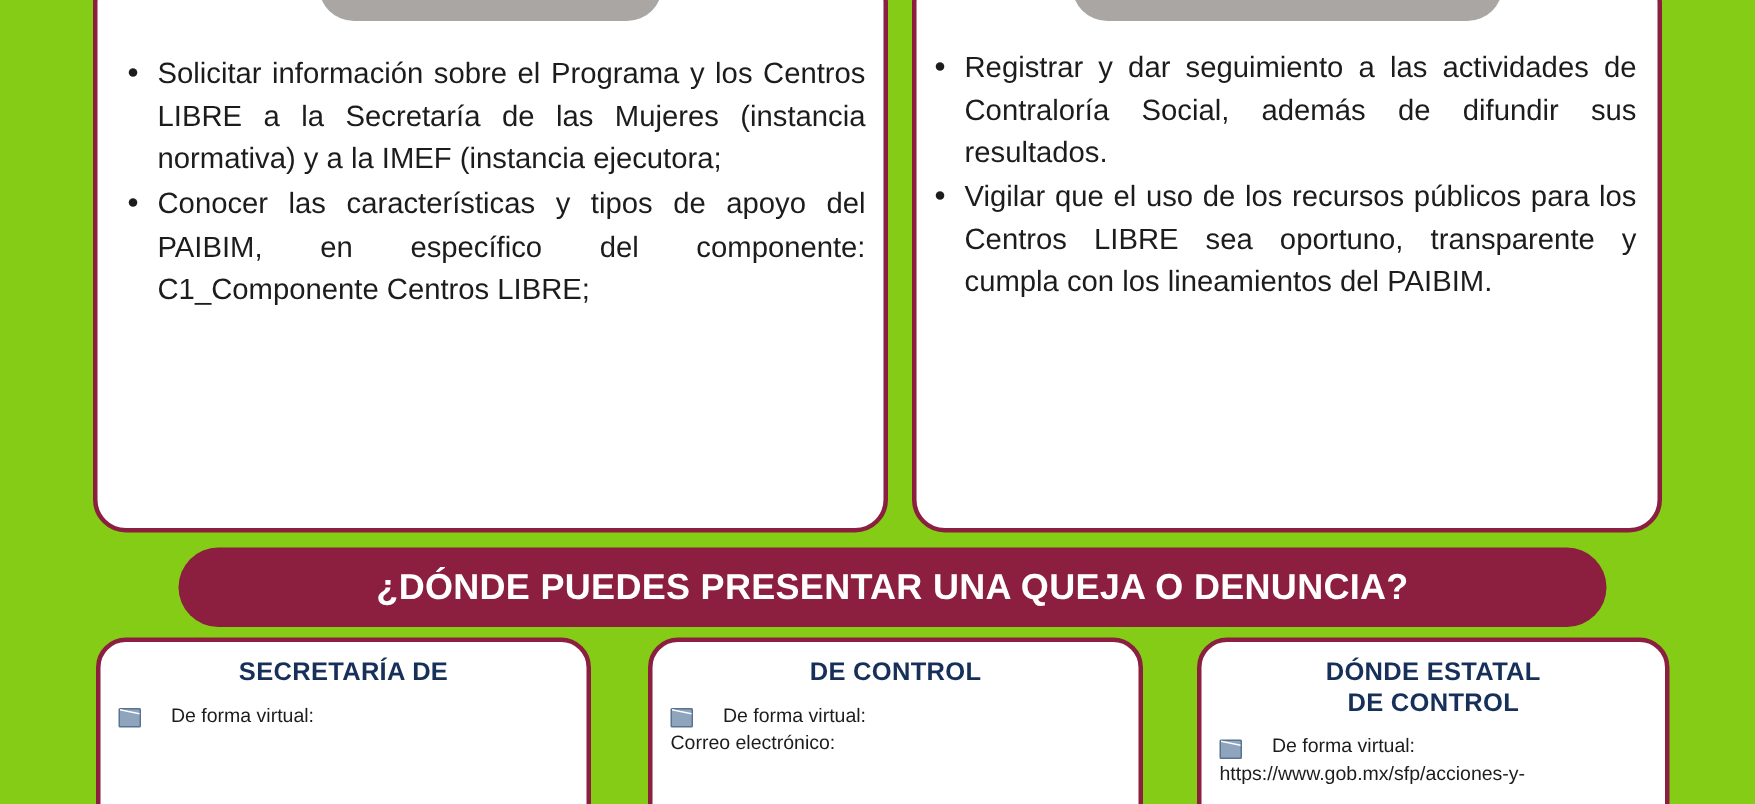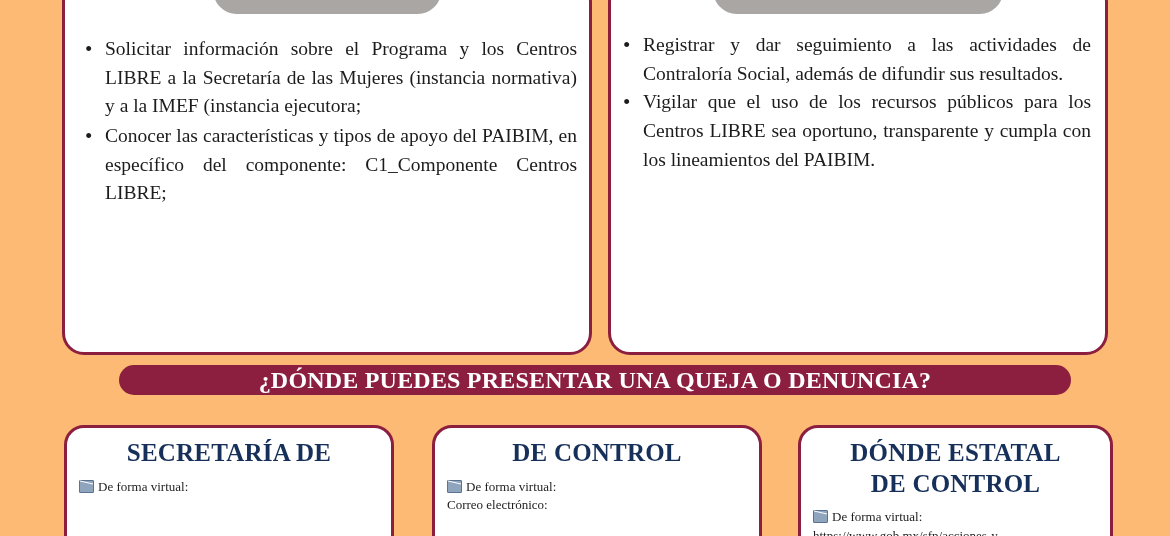--- a/index.html
+++ b/index.html
@@ -12,22 +12,21 @@
     height: 536px;
     font-family: "Liberation Sans", sans-serif;
     overflow: hidden;
     position: relative;
   }
 
   .page {
     position: relative;
     width: 1170px;
     height: 536px;
-    background: #fdba74;
-    font-family: Liberation Serif, serif;
+    background: #84cc16;
   }
 
   
   .card {
     position: absolute;
     box-sizing: border-box;
     border: 3px solid #8c1f3f;
     border-radius: 22px;
     background: #ffffff;
   }
@@ -96,21 +95,21 @@
   #card-obligaciones ul.bullets li {
     margin-bottom: 0px;
   }
 
   
   #banner {
     position: absolute;
     left: 119px;
     top: 365px;
     width: 952px;
-    height: 30px;
+    height: 53px;
     background: #8c1f3f;
     border-radius: 28px;
     color: #ffffff;
     font-size: 24px;
     font-weight: bold;
     display: flex;
     align-items: center;
     justify-content: center;
     letter-spacing: 0.2px;
     text-align: center;
@@ -127,36 +126,36 @@
   }
   #bcard-1 { left: 64px;  top: 425px; width: 330px; height: 130px; }
   #bcard-2 { left: 432px; top: 425px; width: 330px; height: 130px; }
   #bcard-3 { left: 798px; top: 425px; width: 315px; height: 130px; }
 
   .bcard-title {
     margin-top: 10px;
     text-align: center;
     color: #16305a;
     font-weight: bold;
-    font-size: 25px;
+    font-size: 17px;
     line-height: 1.22;
     letter-spacing: 0.2px;
   }
 
   .bcard-body {
     margin-top: 9px;
     padding: 0 10px 0 12px;
     font-size: 13px;
     line-height: 1.35;
     color: #1c1c1c;
   }
   .bcard-body .row {
     display: flex;
-    align-items: flex-start;
-    gap: 4px;
+    align-items: flex-end;
+    gap: 20px;
   }
   .mini-icon {
     display: inline-block;
     width: 13px;
     height: 11px;
     flex: 0 0 auto;
     margin-top: 2px;
     background: #8ea5bd;
     border: 1px solid #5b7390;
     border-radius: 1px;

